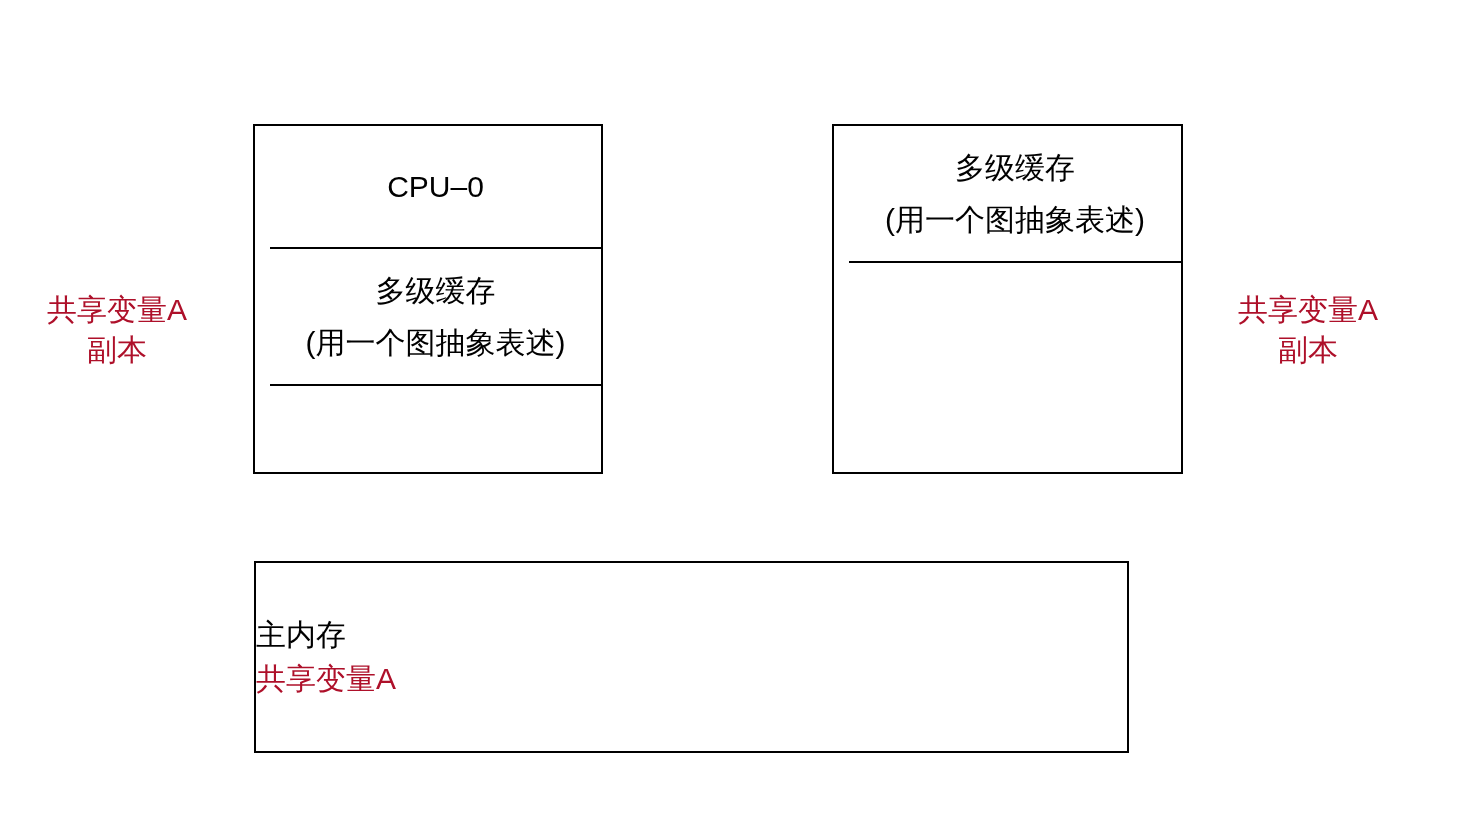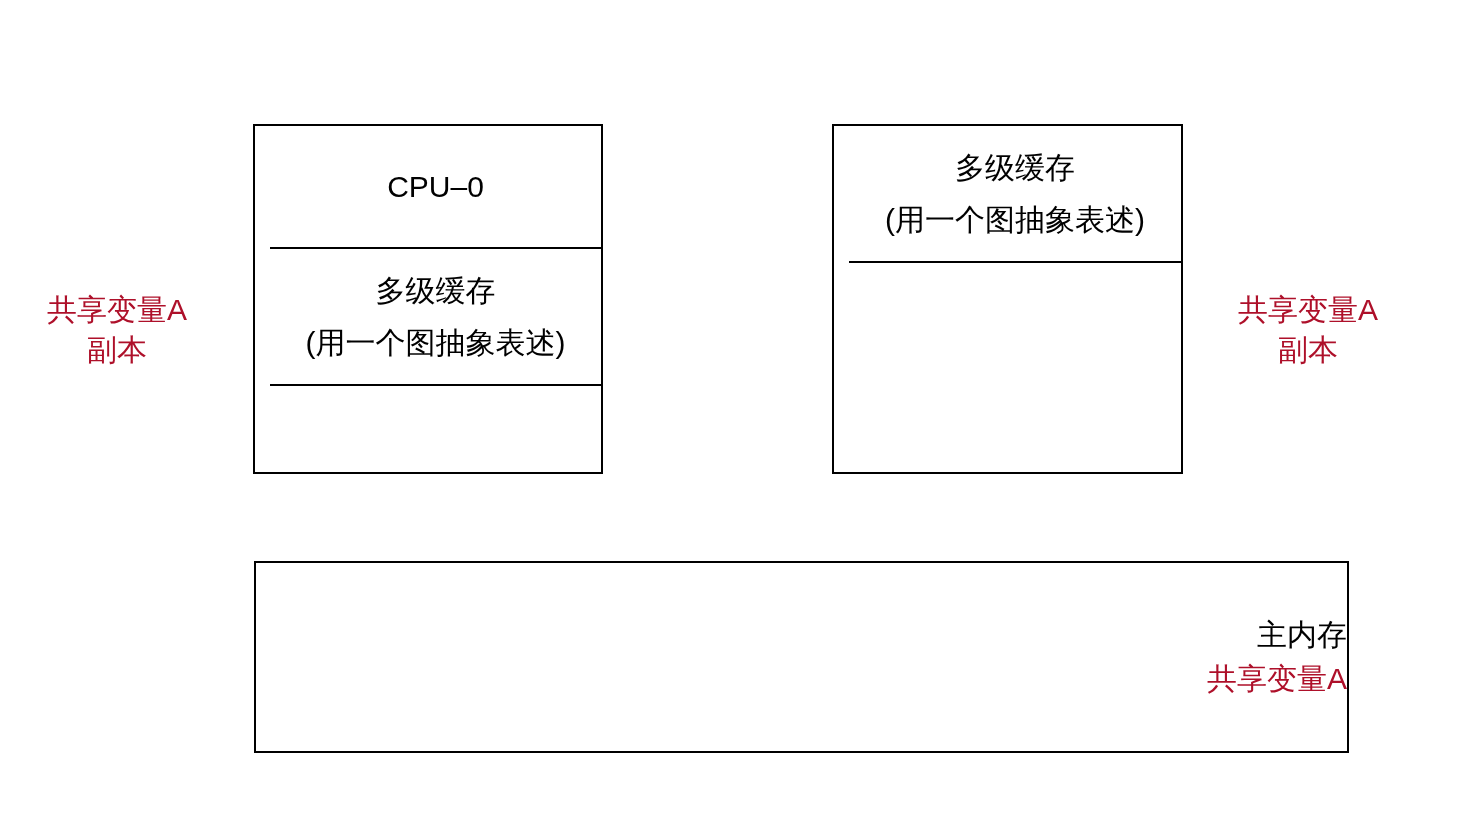--- a/index.html
+++ b/index.html
@@ -63,27 +63,27 @@
     color: var(--accent-red);
     font-size: 30px;
     line-height: 40px;
   }
   .side-label.left  { left: 17px; }
   .side-label.right { left: 1208px; }
   .memory-box {
     position: absolute;
     left: 254px;
     top: 561px;
-    width: 1095px;
+    width: 875px;
     height: 192px;
     border: 2px solid var(--border);
     background: var(--background);
     display: flex;
     flex-direction: column;
-    align-items: flex-end;
+    align-items: flex-start;
     justify-content: center;
     text-align: center;
     font-size: 30px;
     line-height: 44px;
   }
   .red { color: var(--accent-red); }
 </style>
 </head>
 <body>
 

